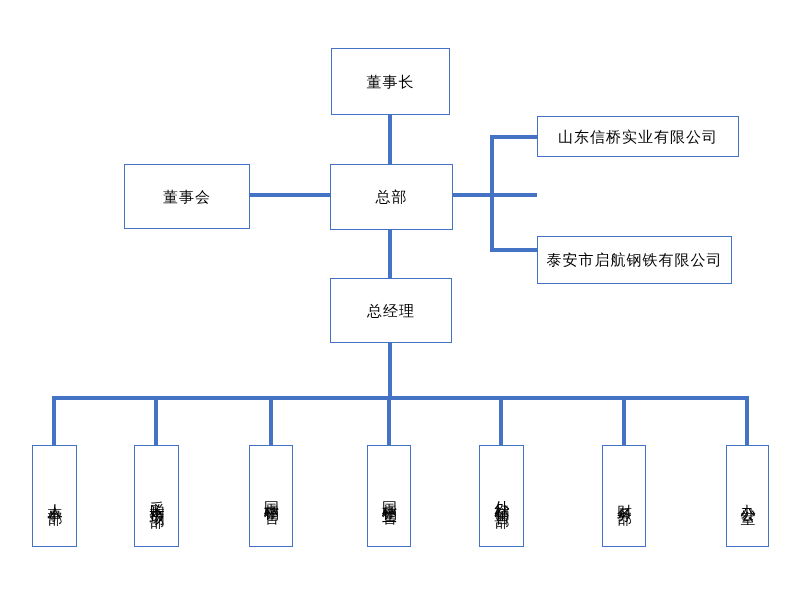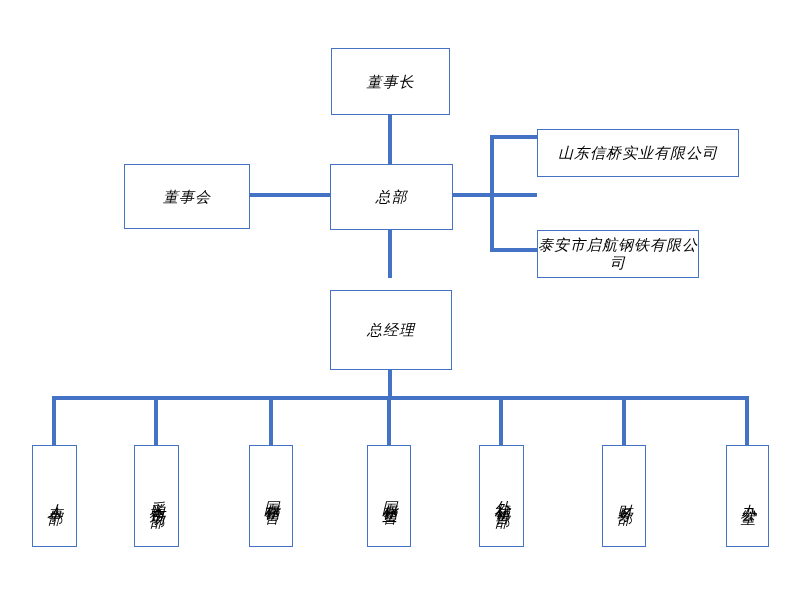--- a/index.html
+++ b/index.html
@@ -7,21 +7,20 @@
     padding: 0;
     background: #ffffff;
   }
   .canvas {
     position: relative;
     width: 800px;
     height: 598px;
     background: #ffffff;
     font-family: "DejaVu Sans", "Liberation Sans", sans-serif;
     overflow: hidden;
-    font-style: italic;
   }
   .node {
     position: absolute;
     box-sizing: border-box;
     border: 1px solid #4472C4;
     background: #ffffff;
     display: flex;
     align-items: center;
     justify-content: center;
     color: #000000;
@@ -71,30 +70,30 @@
   </div>
 
   <div class="node" style="left:124px; top:164px; width:126px; height:65px;align-items:center;">
     <span>董事会</span>
   </div>
 
   <div class="node" style="left:330px; top:164px; width:123px; height:66px;text-align:center;">
     <span>总部</span>
   </div>
 
-  <div class="node wide" style="left:537px; top:129px; width:202px; height:48px;">
+  <div class="node wide" style="left:537px; top:116px; width:202px; height:41px;">
     <span>山东信桥实业有限公司</span>
   </div>
 
 
-  <div class="node wide" style="left:537px; top:230px; width:162px; height:48px;">
+  <div class="node wide" style="left:537px; top:236px; width:195px; height:48px;">
     <span>泰安市启航钢铁有限公司</span>
   </div>
 
-  <div class="node" style="left:330px; top:278px; width:122px; height:80px;margin-top:12px;">
+  <div class="node" style="left:330px; top:278px; width:122px; height:65px;">
     <span>总经理</span>
   </div>
 
   <div class="node vertical" style="left:32px;  top:445px; width:45px; height:102px;">
     <span>人事部</span>
   </div>
 
   <div class="node vertical" style="left:134px; top:445px; width:45px; height:102px;">
     <span>采购市场部</span>
   </div>

